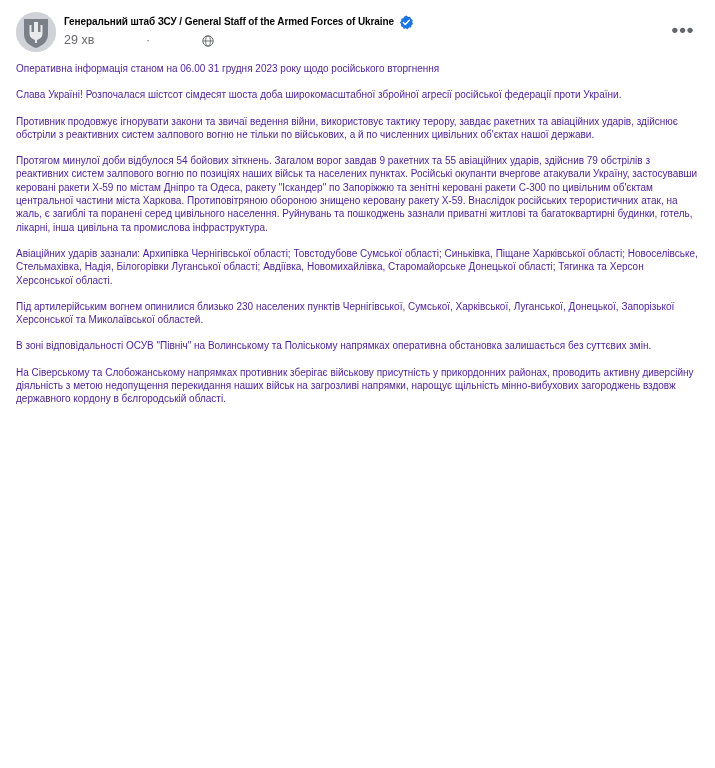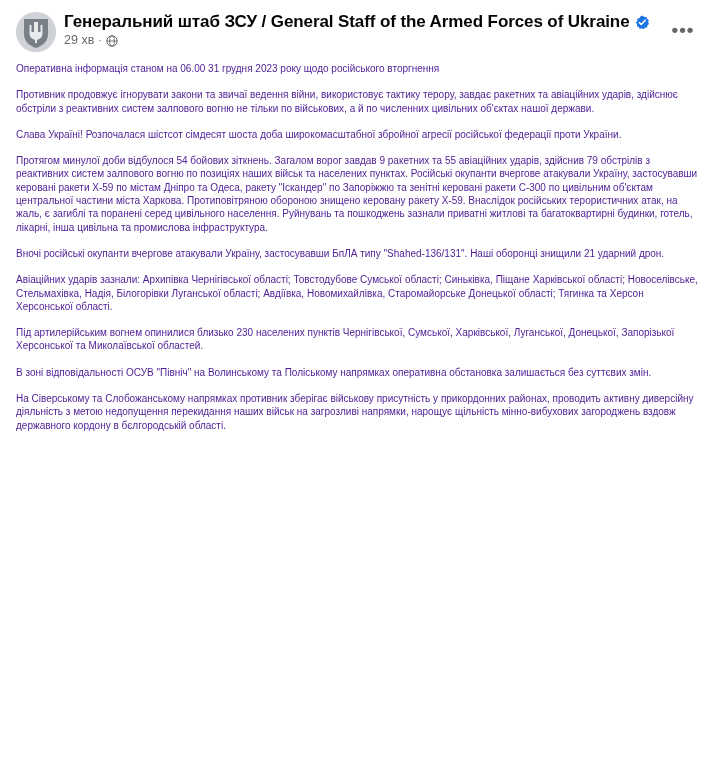--- a/index.html
+++ b/index.html
@@ -42,38 +42,39 @@
     flex: 1 1 auto;
     min-width: 0;
     padding-top: 1px;
   }
   .name-row {
     display: flex;
     align-items: center;
     line-height: 18px;
   }
   .page-name {
-    font-size: 17px;
+    font-size: 10px;
     font-weight: bold;
     color: #050505;
     letter-spacing: -0.1px;
     white-space: nowrap;
   }
   .verified {
     margin-left: 5px;
     flex: 0 0 auto;
     display: inline-flex;
     align-items: center;
   }
   .meta-row {
     display: flex;
     margin-top: 2px;
     color: #65676b;
     font-size: 12.5px;
     line-height: 15px;
+    gap: 48px;
   }
   .meta-sep {
     margin: 0 4px;
     font-size: 11px;
     color: #65676b;
   }
   .globe-icon {
     display: inline-flex;
     align-items: center;
   }
@@ -141,23 +142,22 @@
           </svg>
         </span>
       </div>
     </div>
 
     <div class="more-btn">•••</div>
   </div>
 
   <div class="post-body">
     <p>Оперативна інформація станом на 06.00 31 грудня 2023 року щодо російського вторгнення</p>
+    <p>Слава Україні! Розпочалася шістсот сімдесят шоста доба широкомасштабної збройної агресії російської федерації проти України.</p>
     <p>Противник продовжує ігнорувати закони та звичаї ведення війни, використовує тактику терору, завдає ракетних та авіаційних ударів, здійснює обстріли з реактивних систем залпового вогню не тільки по військових, а й по численних цивільних об'єктах нашої держави.</p>
-    <p>Слава Україні! Розпочалася шістсот сімдесят шоста доба широкомасштабної збройної агресії російської федерації проти України.</p>
     <p>Протягом минулої доби відбулося 54 бойових зіткнень. Загалом ворог завдав 9 ракетних та 55 авіаційних ударів, здійснив 79 обстрілів з реактивних систем залпового вогню по позиціях наших військ та населених пунктах. Російські окупанти вчергове атакували Україну, застосувавши керовані ракети Х-59 по містам Дніпро та Одеса, ракету "Іскандер" по Запоріжжю та зенітні керовані ракети С-300 по цивільним об'єктам центральної частини міста Харкова. Протиповітряною обороною знищено керовану ракету Х-59. Внаслідок російських терористичних атак, на жаль, є загиблі та поранені серед цивільного населення. Руйнувань та пошкоджень зазнали приватні житлові та багатоквартирні будинки, готель, лікарні, інша цивільна та промислова інфраструктура.</p>
-    <p>Вночі російські окупанти вчергове атакували Україну, застосувавши БпЛА типу "Shahed-136/131". Наші оборонці знищили 21 ударний дрон.</p>
     <p>Авіаційних ударів зазнали: Архипівка Чернігівської області; Товстодубове Сумської області; Синьківка, Піщане Харківської області; Новоселівське, Стельмахівка, Надія, Білогорівки Луганської області; Авдіївка, Новомихайлівка, Старомайорське Донецької області; Тягинка та Херсон Херсонської області.</p>
     <p>Під артилерійським вогнем опинилися близько 230 населених пунктів Чернігівської, Сумської, Харківської, Луганської, Донецької, Запорізької Херсонської та Миколаївської областей.</p>
     <p>В зоні відповідальності ОСУВ "Північ" на Волинському та Поліському напрямках оперативна обстановка залишається без суттєвих змін.</p>
     <p>На Сіверському та Слобожанському напрямках противник зберігає військову присутність у прикордонних районах, проводить активну диверсійну діяльність з метою недопущення перекидання наших військ на загрозливі напрямки, нарощує щільність мінно-вибухових загороджень вздовж державного кордону в бєлгородській області.</p>
   </div>
 
 </div>
 
 </body></html>

